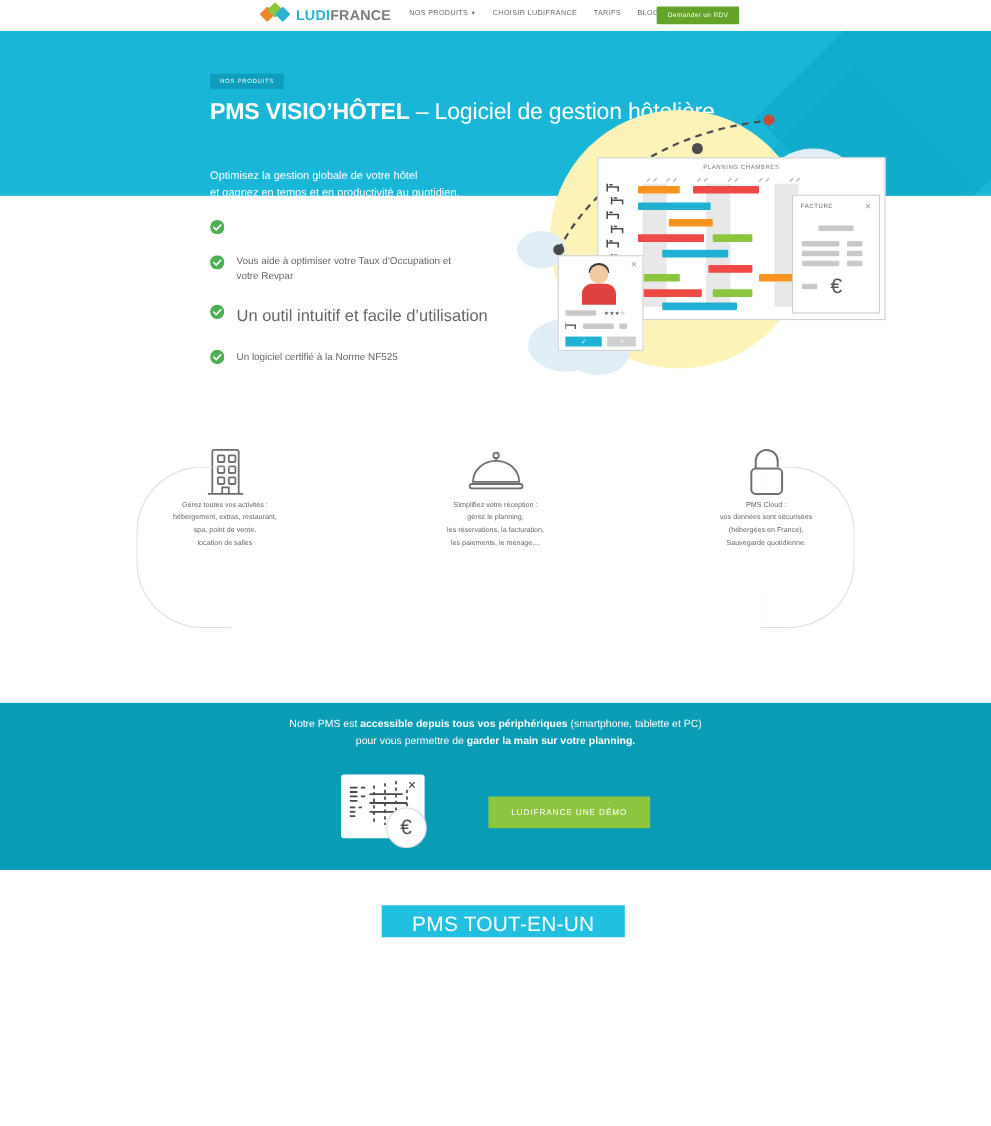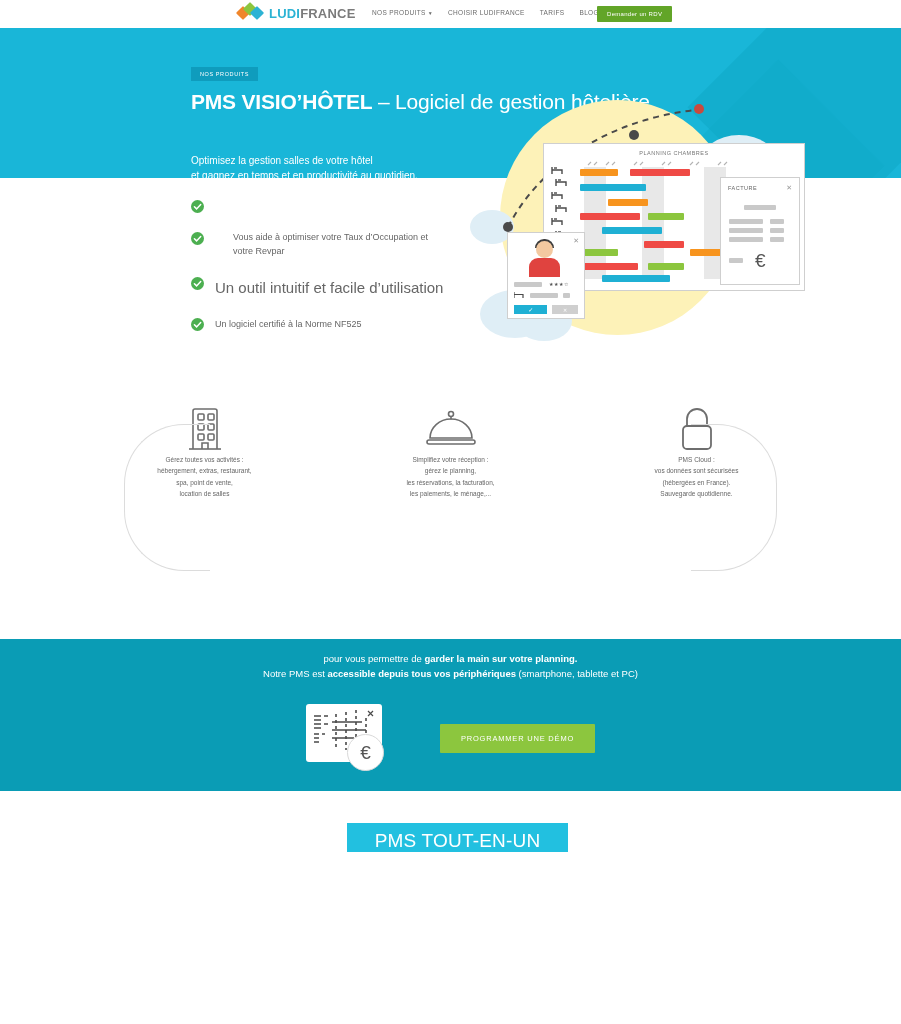--- a/index.html
+++ b/index.html
@@ -195,21 +195,21 @@
     </div>
     <button class="btn-rdv">Demander un RDV</button>
   </div>
 
   <div class="hero">
     <div class="hero-diag"></div>
     <div class="hero-diag2"></div>
     <div class="badge">NOS PRODUITS</div>
     <h1><span class="b">PMS VISIO’HÔTEL</span><span> – Logiciel de gestion hôtelière</span></h1>
     <div class="hero-sub">
-      <div>Optimisez la gestion salles de votre hôtel</div>
+      <div>Optimisez la gestion globale de votre hôtel</div>
       <div>et gagnez en temps et en productivité au quotidien.</div>
     </div>
   </div>
 
   <div class="illus">
     <div class="sun"></div>
     <div class="cloud c1"></div>
     <div class="cloud c2"></div>
     <div class="cloud c3"></div>
     <div class="cloud c4"></div>
@@ -349,21 +349,21 @@
     </div>
   </div>
 
   <div style="position:absolute;left:191px;top:198px;width:290px">
     <div style="display:flex;gap:11px;margin-bottom:17px">
       <svg width="13" height="13" viewBox="0 0 13 13" style="flex:0 0 13px;margin-top:2px">
           <circle cx="6.5" cy="6.5" r="6.5" fill="#4caf50"></circle>
           <path d="M3.4 6.7 l2.2 2.2 l4.1 -4.3" fill="none" stroke="#fff" stroke-width="1.5" stroke-linecap="round"></path>
         </svg>
     </div>
-    <div style="display:flex;gap:29px;margin-bottom:17px">
+    <div style="display:flex;gap:11px;margin-bottom:17px">
       <svg width="13" height="13" viewBox="0 0 13 13" style="flex:0 0 13px;margin-top:2px">
           <circle cx="6.5" cy="6.5" r="6.5" fill="#4caf50"></circle>
           <path d="M3.4 6.7 l2.2 2.2 l4.1 -4.3" fill="none" stroke="#fff" stroke-width="1.5" stroke-linecap="round"></path>
         </svg>
       <div style="font-size:9px;line-height:1.6;color:#666;white-space:pre-line">Vous aide à optimiser votre Taux d’Occupation et
 votre Revpar</div>
     </div>
     <div style="display:flex;gap:11px;margin-bottom:17px">
       <svg width="13" height="13" viewBox="0 0 13 13" style="flex:0 0 13px;margin-top:1px">
           <circle cx="6.5" cy="6.5" r="6.5" fill="#4caf50"></circle>
@@ -439,41 +439,41 @@
 vos données sont sécurisées
 (hébergées en France).
 Sauvegarde quotidienne.</div>
       </div>
 
     </div>
   </div>
 
   <div class="band">
     <div class="band-txt">
+      <div><span>Notre PMS est </span><b>accessible depuis tous vos périphériques</b><span> (smartphone, tablette et PC)</span></div>
       <div><span>pour vous permettre de </span><b>garder la main sur votre planning.</b></div>
-      <div><span>Notre PMS est </span><b>accessible depuis tous vos périphériques</b><span> (smartphone, tablette et PC)</span></div>
     </div>
     <div class="band-row">
       <div class="doc-ico">
         <div class="doc-card"></div>
         <svg width="76" height="58" viewBox="0 0 76 58" style="position:absolute;left:0;top:0">
           <g stroke="#4a4a4a" stroke-width="1.6" fill="none">
             <path d="M8 12 h7 M8 16 h7 M8 20 h7 M8 24 h7 M18 12 h4 M18 20 h4"></path>
             <path d="M8 30 h5 M8 34 h5 M8 38 h5 M16 30 h3"></path>
             <path d="M30 10 v34" stroke-dasharray="3 3"></path>
             <path d="M40 8 v38" stroke-dasharray="3 3"></path>
             <path d="M50 6 v34" stroke-dasharray="3 3"></path>
             <path d="M26 18 h30 M26 26 h34 M26 34 h22"></path>
             <path d="M60 14 v22" stroke-dasharray="3 3"></path>
             <path d="M62 7 l5 5 M67 7 l-5 5" stroke-width="1.2"></path>
           </g>
         </svg>
         <div class="doc-euro">€</div>
       </div>
-      <button class="btn-demo">PROGRAMMER UNE DÉMO</button>
+      <button class="btn-demo">LUDIFRANCE UNE DÉMO</button>
     </div>
   </div>
 
   <div class="sec-toutenun"></div>
 
   <div class="tb">
     <div class="tb-1">PMS TOUT-EN-UN</div>
     <div class="tb-2">CONNECTÉ</div>
   </div>
 

